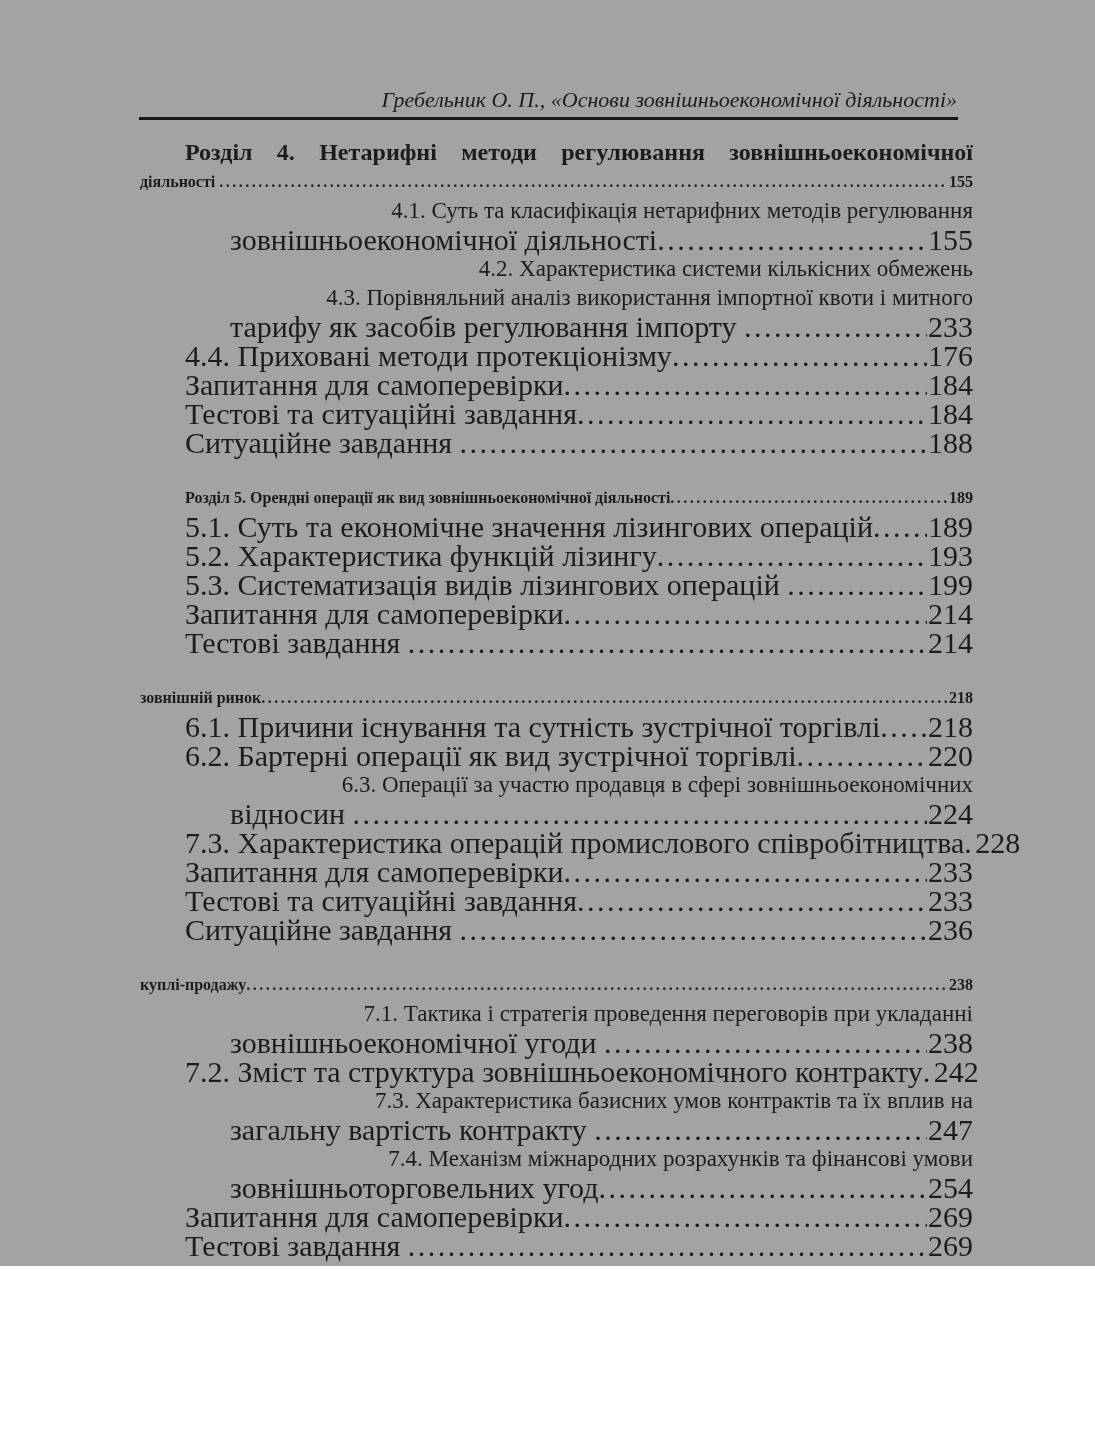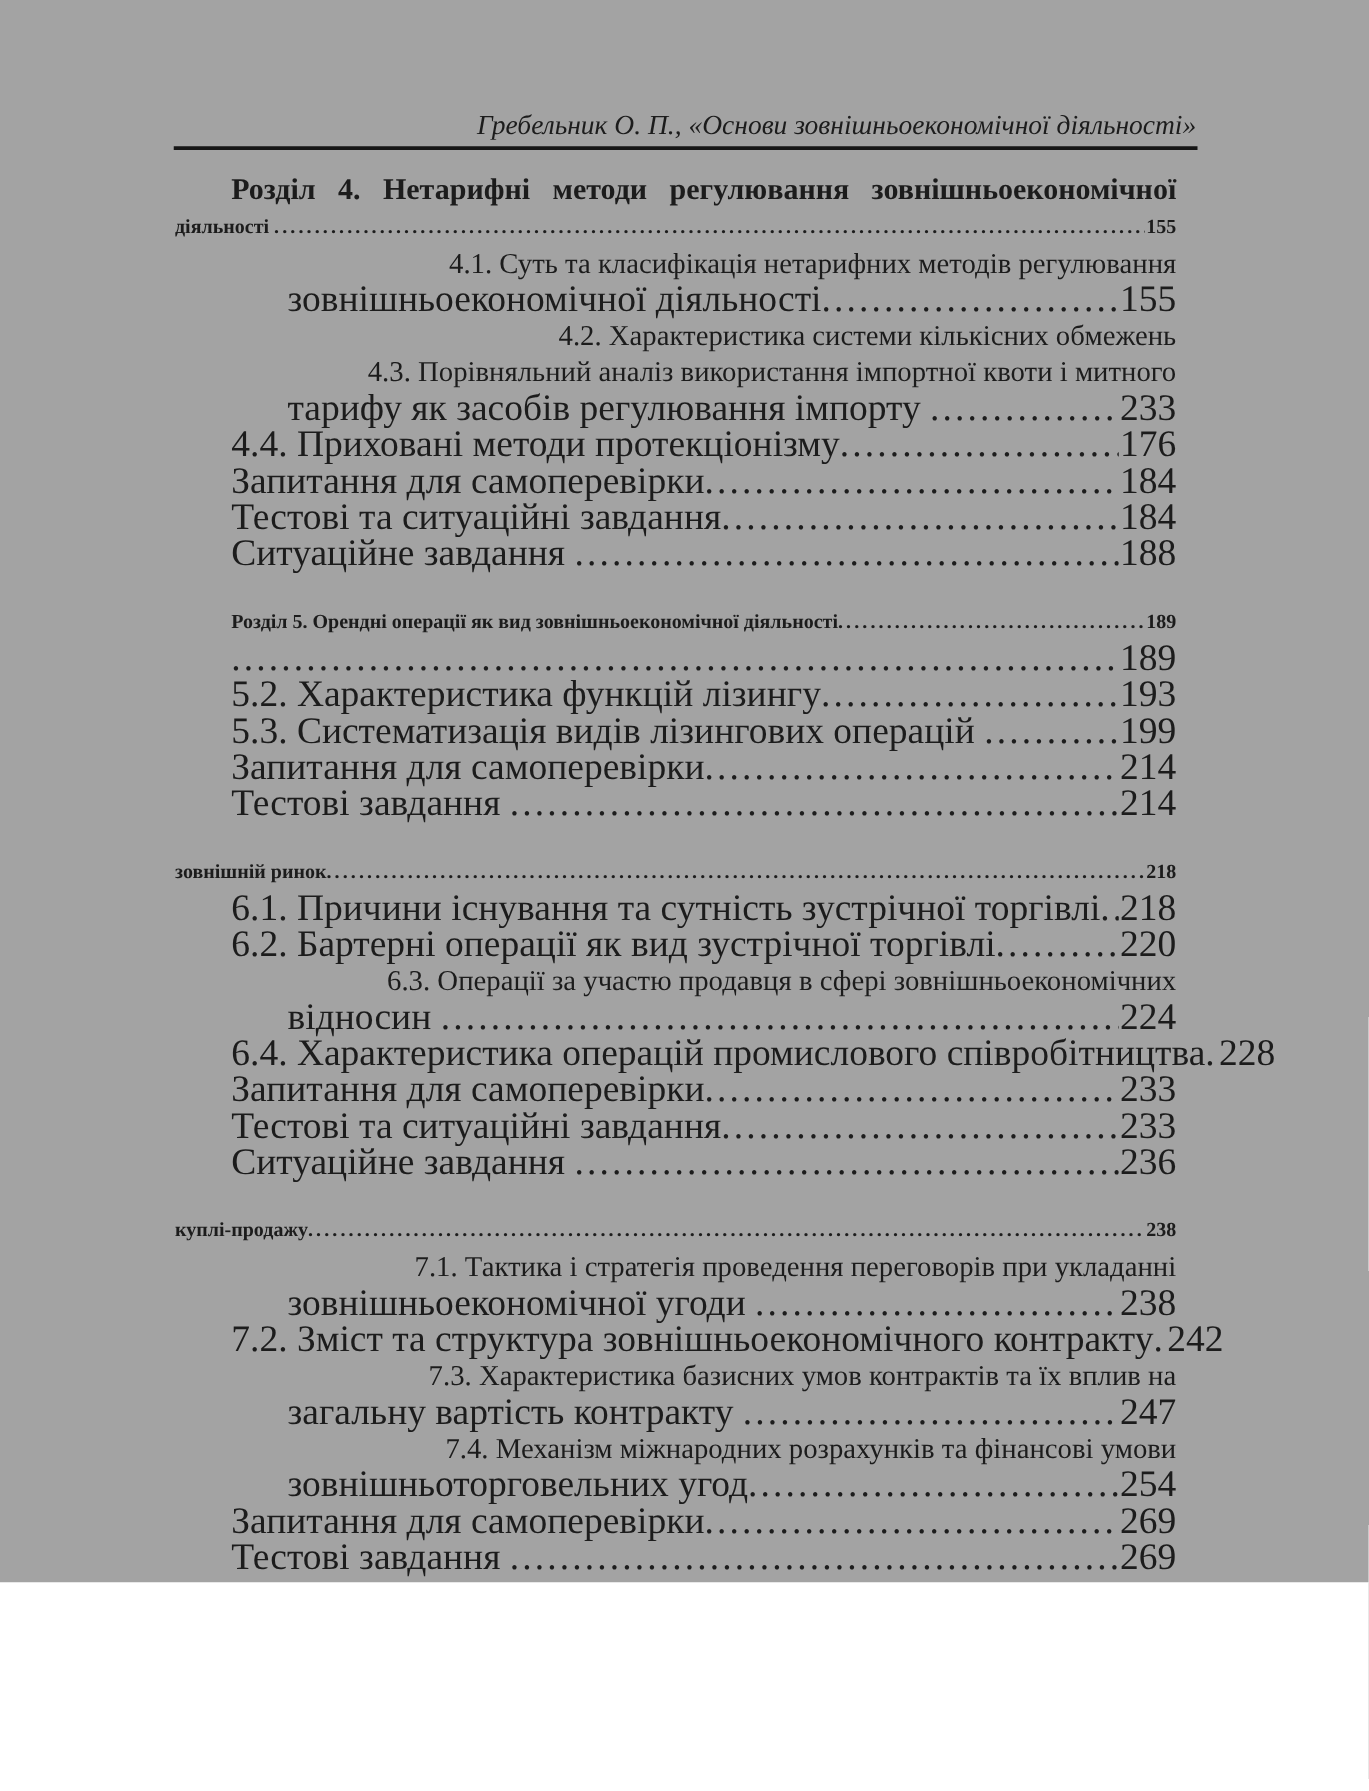--- a/index.html
+++ b/index.html
@@ -31,21 +31,21 @@
     position: absolute;
     left: 139px;
     right: 137px;
     top: 117px;
     border-top: 3px solid #161616;
     height: 0;
   }
   .content {
     position: absolute;
     left: 140px;
-    right: 154px;
+    right: 122px;
     top: 138px;
   }
   .section { margin: 0; }
   .section + .section { margin-top: 26px; }
 
   .row {
     display: flex;
     align-items: baseline;
     font-size: 30px;
     line-height: 29px;
@@ -145,20 +145,21 @@
       </div>
     </div>
 
     <div class="section">
       <div class="row bold ind1">
         <span class="txt">Розділ 5. Орендні операції як вид зовнішньоекономічної діяльності</span>
         <span class="leader"></span>
         <span class="pg">189</span>
       </div>
       <div class="row ind1">
+        <span class="txt">5.1. Суть та економічне значення лізингових операцій</span>
         <span class="leader"></span>
         <span class="pg">189</span>
       </div>
       <div class="row ind1">
         <span class="txt">5.2. Характеристика функцій лізингу</span>
         <span class="leader"></span>
         <span class="pg">193</span>
       </div>
       <div class="row ind1">
         <span class="txt">5.3. Систематизація видів лізингових операцій </span>
@@ -193,21 +194,21 @@
         <span class="leader"></span>
         <span class="pg">220</span>
       </div>
       <div class="plain ind1">6.3. Операції за участю продавця в сфері зовнішньоекономічних</div>
       <div class="row ind2">
         <span class="txt">відносин </span>
         <span class="leader"></span>
         <span class="pg">224</span>
       </div>
       <div class="row ind1">
-        <span class="txt">6.4. Характеристика операцій промислового співробітництва</span>
+        <span class="txt">7.3. Характеристика операцій промислового співробітництва</span>
         <span class="leader"></span>
         <span class="pg">228</span>
       </div>
       <div class="row ind1">
         <span class="txt">Запитання для самоперевірки</span>
         <span class="leader"></span>
         <span class="pg">233</span>
       </div>
       <div class="row ind1">
         <span class="txt">Тестові та ситуаційні завдання</span>

